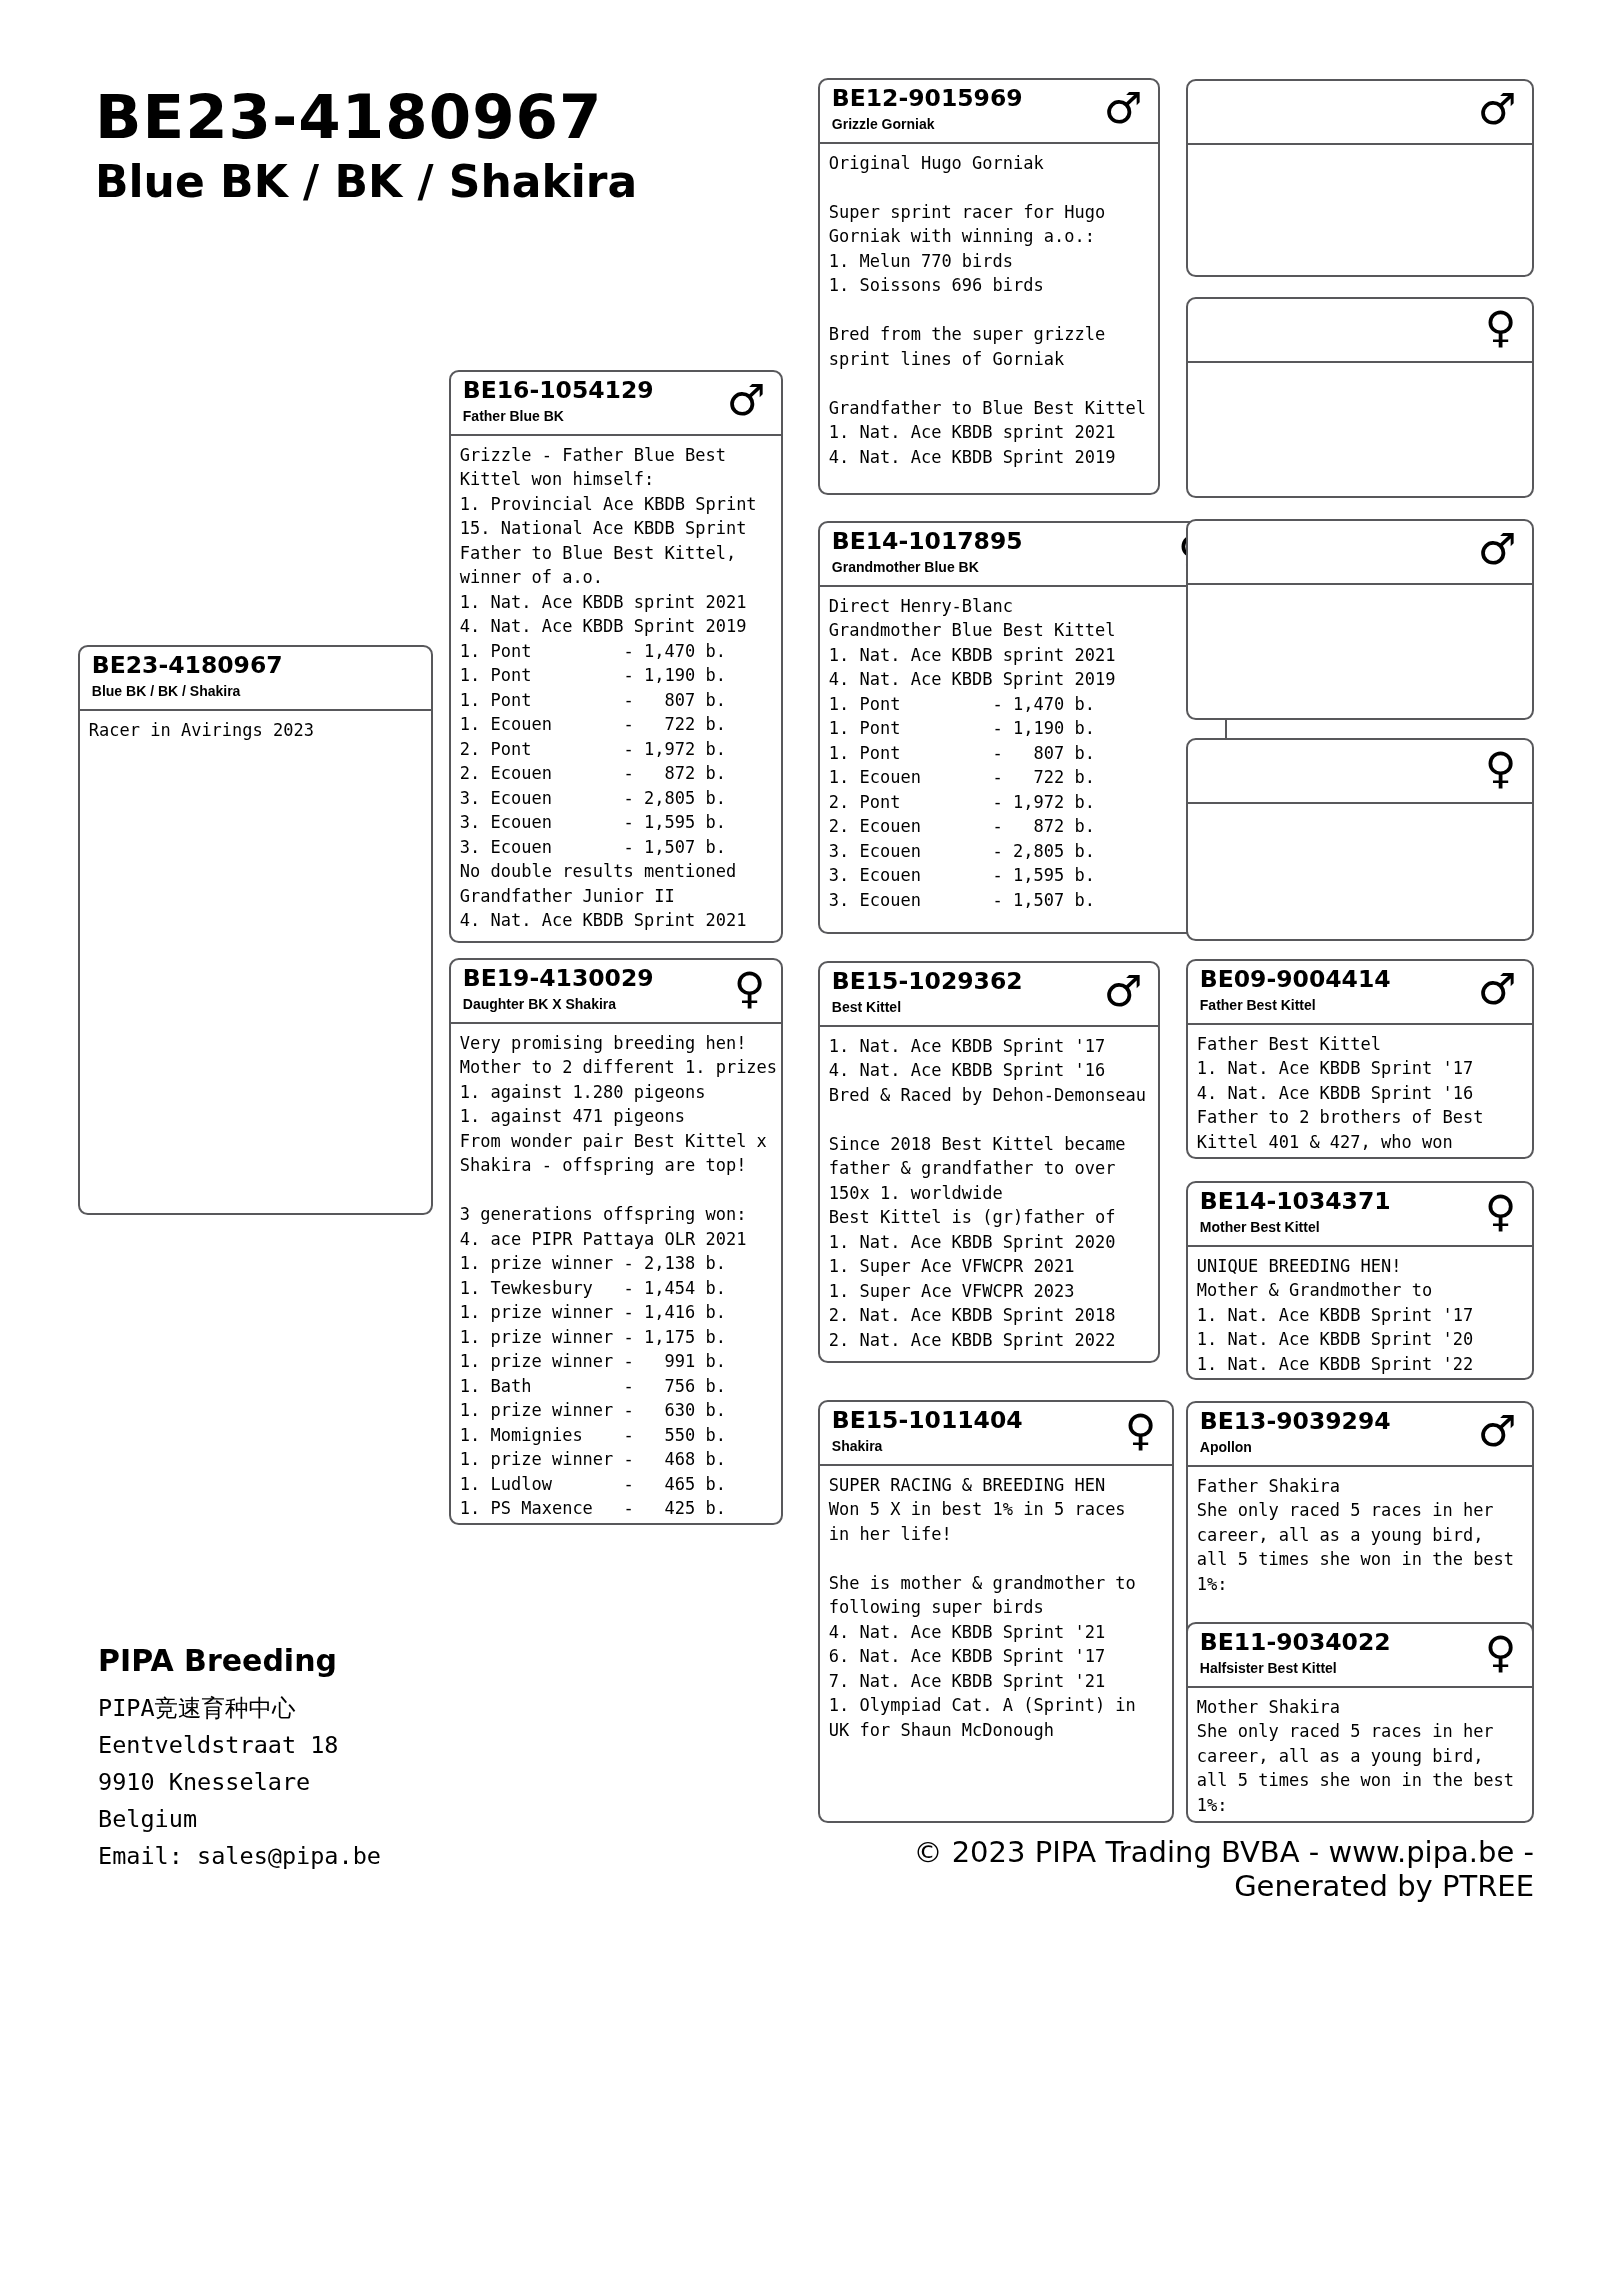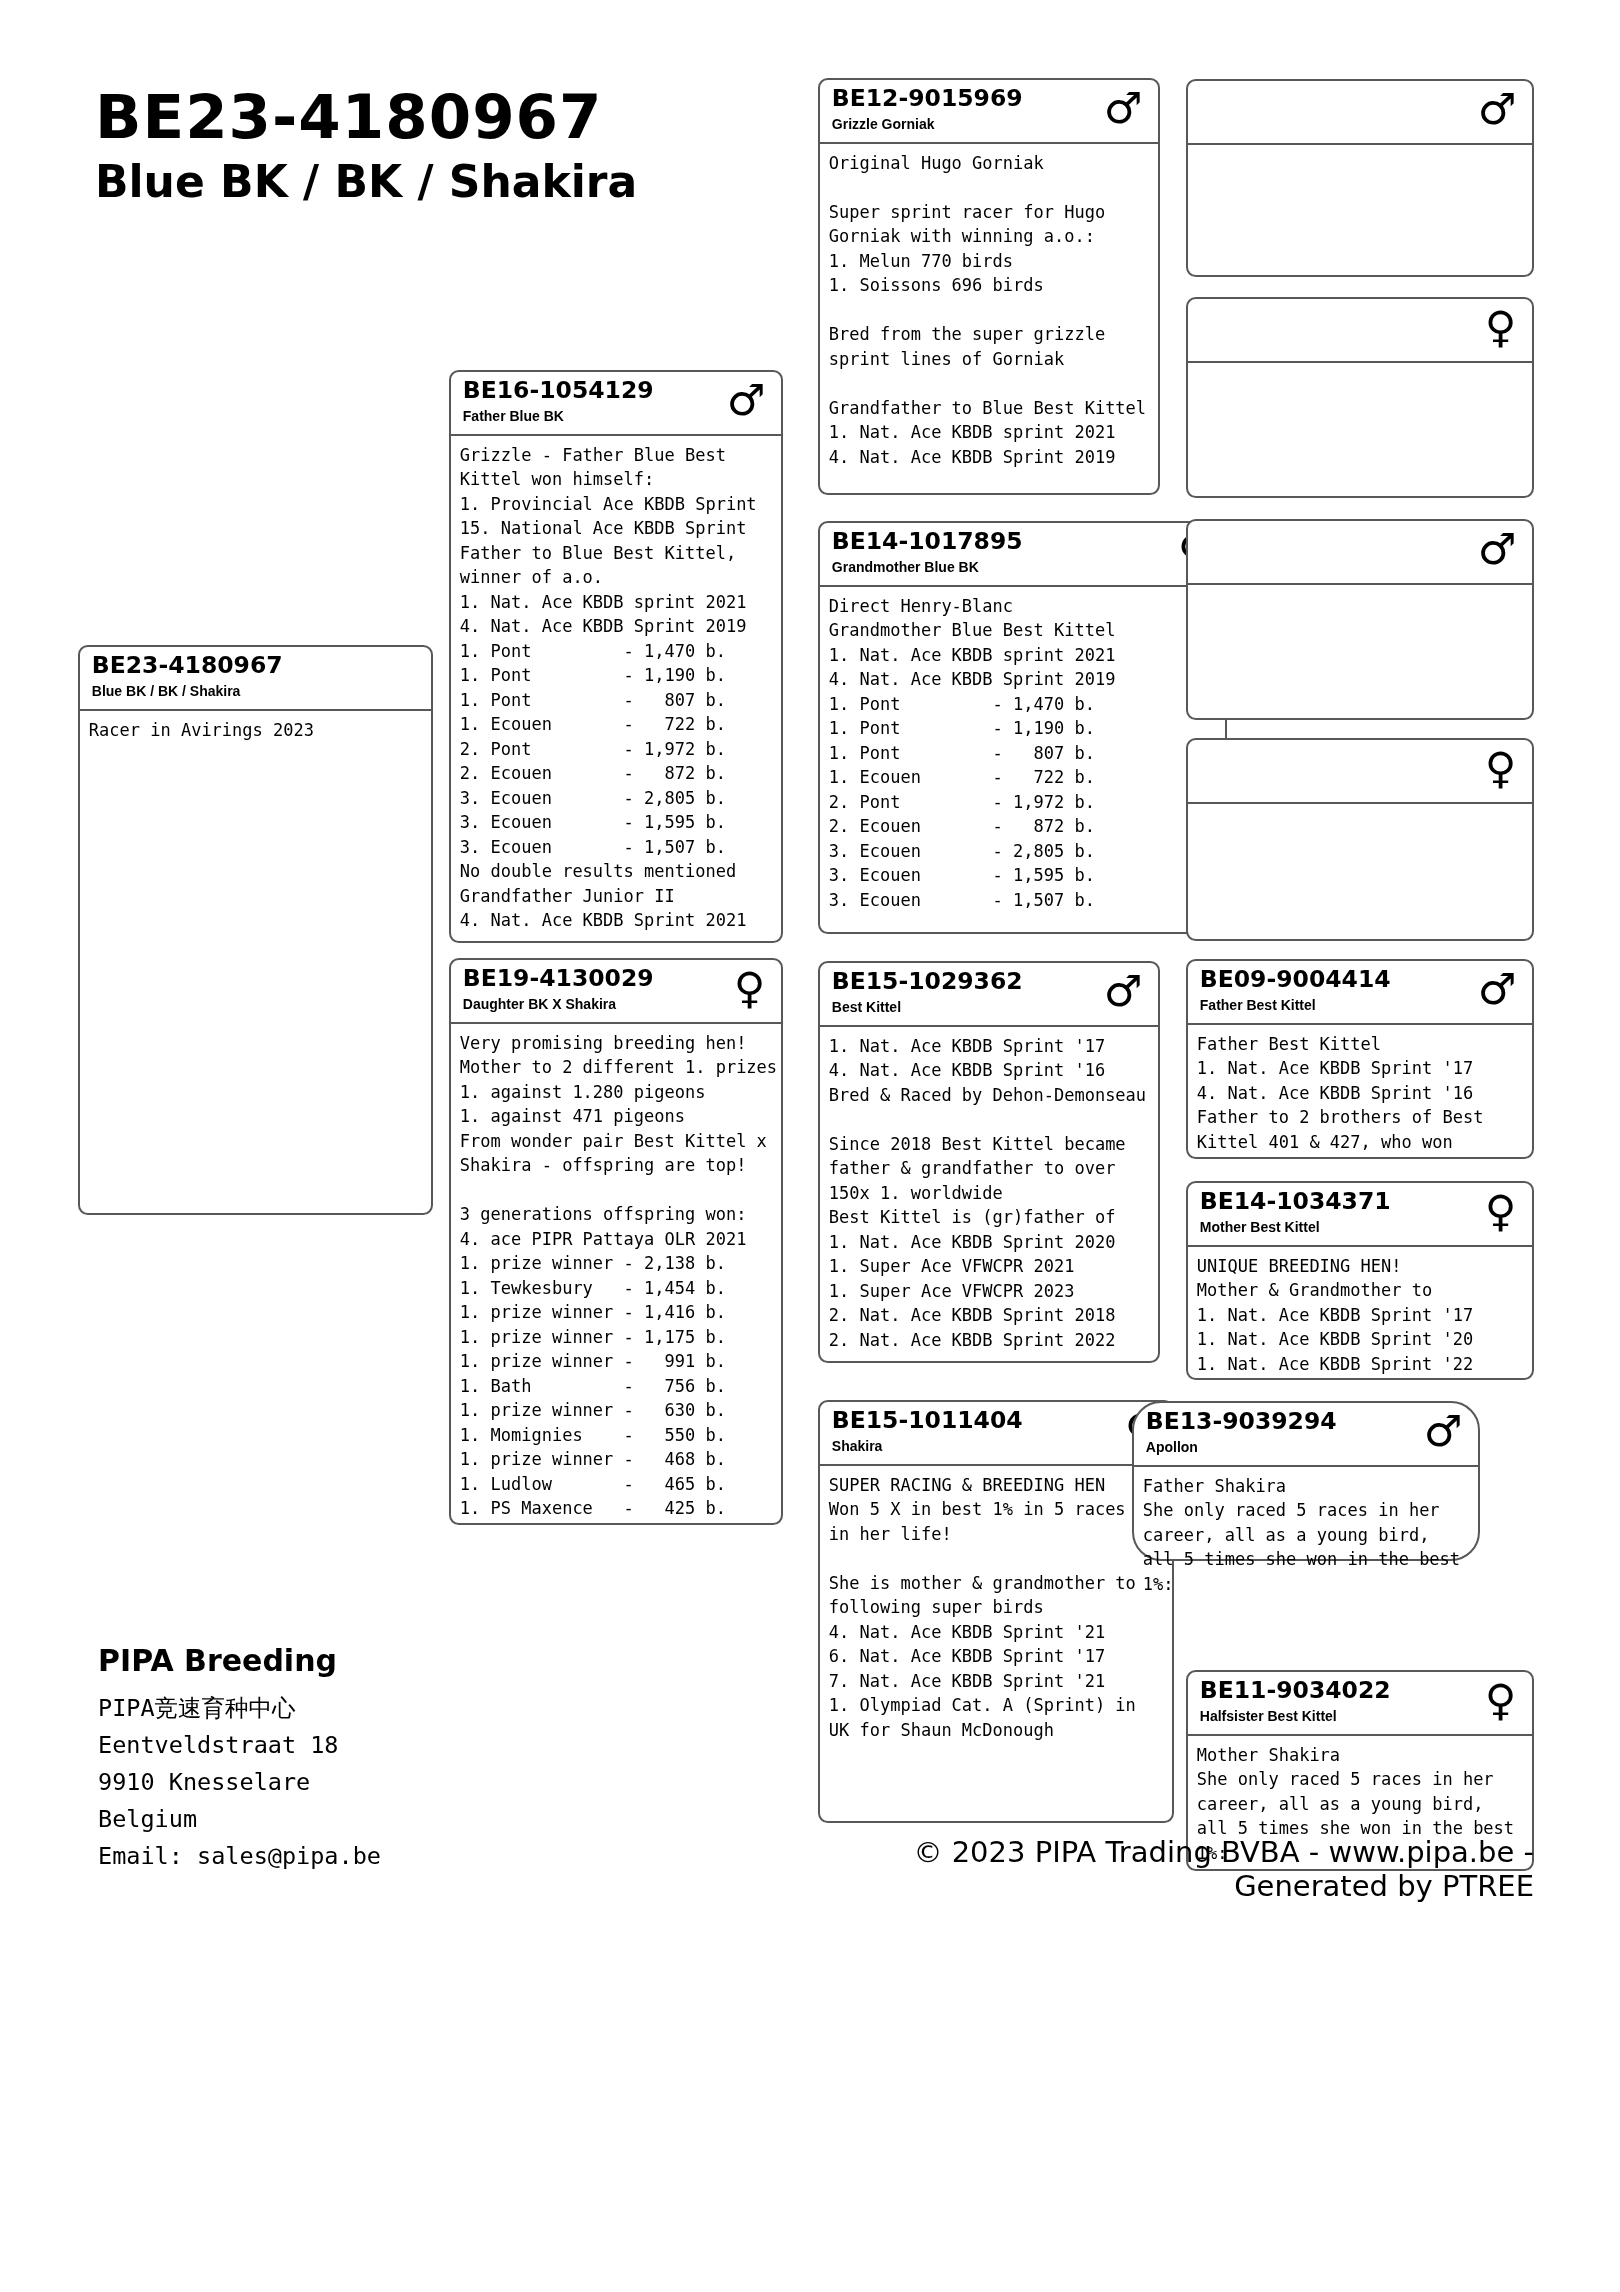--- a/index.html
+++ b/index.html
@@ -236,34 +236,34 @@
       <div class="bird-name">Mother Best Kittel</div>
       <span class="sex-icon">♀</span>
     </div>
     <div class="box-body">UNIQUE BREEDING HEN!
 Mother &amp; Grandmother to
 1. Nat. Ace KBDB Sprint '17
 1. Nat. Ace KBDB Sprint '20
 1. Nat. Ace KBDB Sprint '22</div>
   </div>
 
-  <div class="box" style="left:1132px;top:1401px;width:348px;height:160px;border-radius:29px;">
+  <div class="box" style="left:1186px;top:1401px;width:348px;height:240px;">
     <div class="box-header">
       <div class="ring">BE13-9039294</div>
       <div class="bird-name">Apollon</div>
       <span class="sex-icon">♂</span>
     </div>
     <div class="box-body">Father Shakira
 She only raced 5 races in her
 career, all as a young bird,
 all 5 times she won in the best
 1%:</div>
   </div>
 
-  <div class="box" style="left:1186px;top:1622px;width:348px;height:201px;margin-top:48px;">
+  <div class="box" style="left:1186px;top:1622px;width:348px;height:201px;">
     <div class="box-header">
       <div class="ring">BE11-9034022</div>
       <div class="bird-name">Halfsister Best Kittel</div>
       <span class="sex-icon">♀</span>
     </div>
     <div class="box-body">Mother Shakira
 She only raced 5 races in her
 career, all as a young bird,
 all 5 times she won in the best
 1%:</div>

